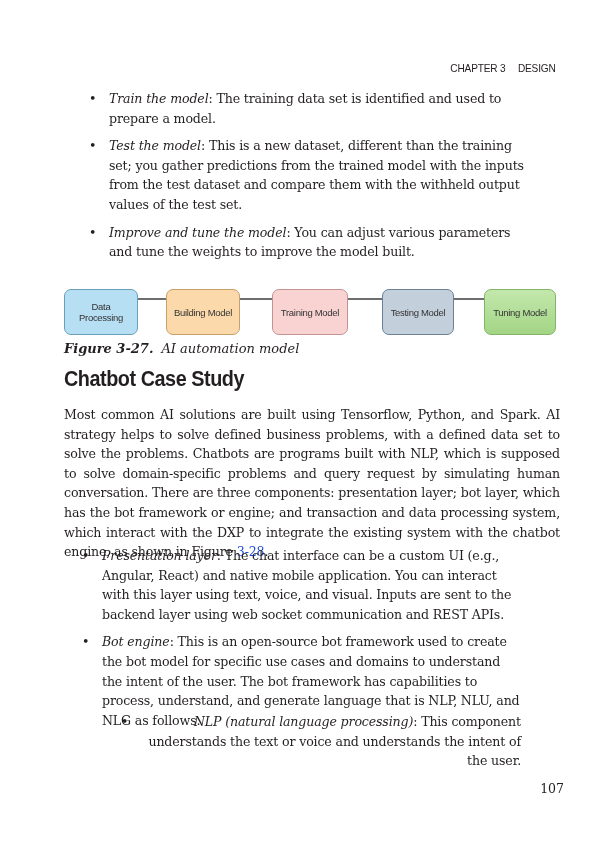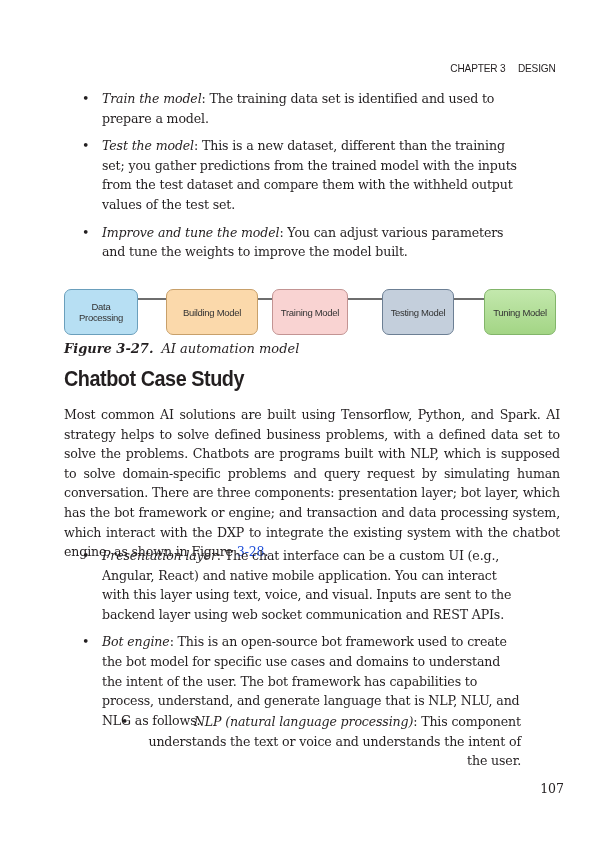--- a/index.html
+++ b/index.html
@@ -49,20 +49,21 @@
       content: "\2022";
       position: absolute;
       left: -20px;
       top: 0;
     }
     .term {
       font-style: italic;
     }
     #bullets-top {
       top: 89px;
+      margin-left: 7px;
     }
     .diagram {
       position: absolute;
       top: 274px;
       left: 64px;
       width: 494px;
       height: 50px;
     }
     .diagram .connector {
       position: absolute;
@@ -176,21 +177,21 @@
 
 <div class="diagram">
   <div class="connector" style="left:72px;width:30px;"></div>
   <div class="connector" style="left:176px;width:32px;"></div>
   <div class="connector" style="left:282px;width:36px;"></div>
   <div class="connector" style="left:390px;width:30px;"></div>
 
   <div class="node" style="left:0;width:74px;background:#b7dff3;border-color:#6a9fbc;">
     <span style="display:block;width:54px;">Data Processing</span>
   </div>
-  <div class="node" style="left:102px;width:92px;background:#fbd9ab;border-color:#c8a06a;">
+  <div class="node" style="left:102px;width:74px;background:#fbd9ab;border-color:#c8a06a;">
     <span>Building Model</span>
   </div>
   <div class="node" style="left:208px;width:76px;background:#f9d3d2;border-color:#c39493;">
     <span>Training Model</span>
   </div>
   <div class="node" style="left:318px;width:72px;background:#c4cfdc;border-color:#6c7f94;">
     <span>Testing Model</span>
   </div>
   <div class="node" style="left:420px;width:72px;background:linear-gradient(#c3e8ad,#a3d585);border-color:#82b56a;text-align:right;">
     <span>Tuning Model</span>

